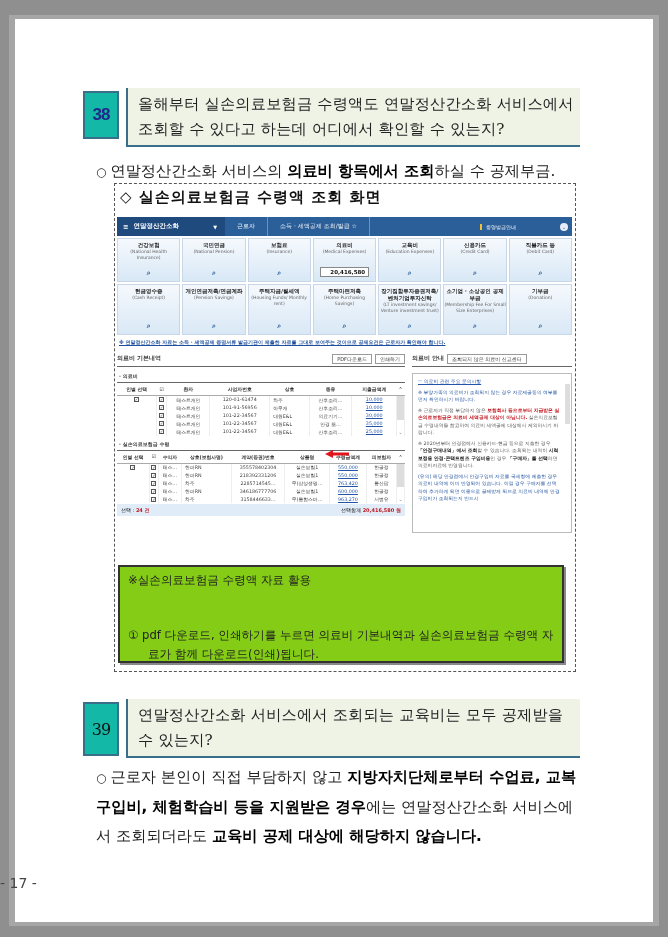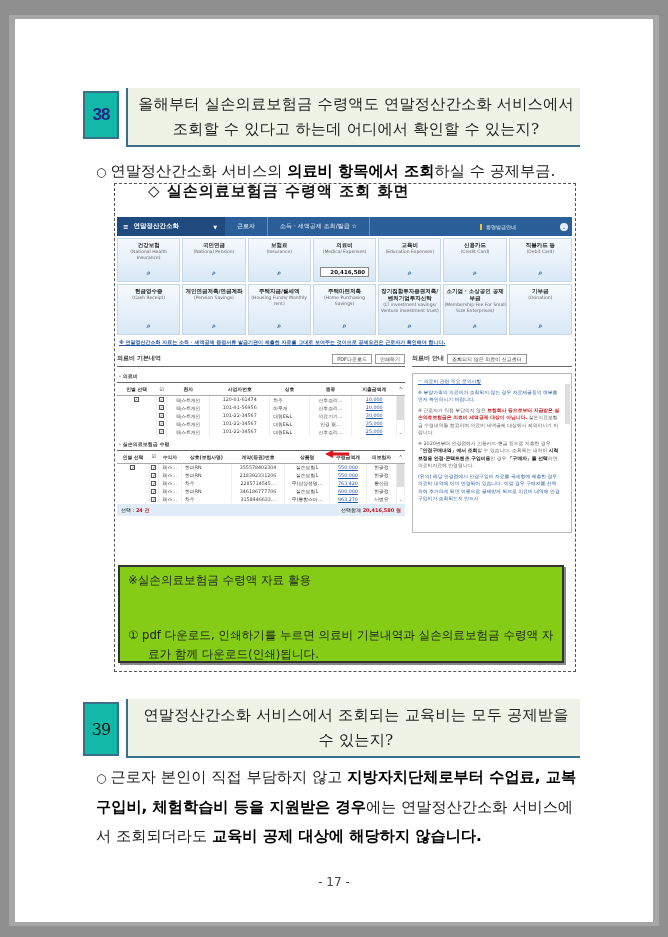--- a/index.html
+++ b/index.html
@@ -5,29 +5,29 @@
   * { box-sizing: border-box; margin: 0; padding: 0; }
   html, body { width: 668px; height: 937px; overflow: hidden; }
   body { background: #8f8f8f; font-family: "DejaVu Serif", serif; position: relative; }
   .page-shadow { position: absolute; left: 9px; top: 15px; width: 650px; height: 911px; background: #a6a6a6; }
   .page { position: absolute; left: 15px; top: 19px; width: 638px; height: 903px; background: #ffffff; }
 
   
   .qhead { position: absolute; left: 83px; display: flex; }
   .qnum { width: 36px; border: 2px solid #3a6f8a; background: #14b8a6; display: flex; align-items: center; justify-content: center; font-family: "Liberation Sans", sans-serif; font-weight: bold; font-size: 17px; color: #1d2a8a; letter-spacing: -1px; margin-top: 3px; }
   .qnum.serif { font-family: "DejaVu Serif", serif; font-weight: normal; color: #111; font-size: 16px; }
-  .qtext { margin-left: 7px; width: 454px; background: #eef3e6; border-left: 2px solid #3a6f8a; border-bottom: 2px solid #3a6f8a; padding: 4px 6px 3px 10px; font-size: 15.2px; line-height: 25px; color: #222; letter-spacing: 0.2px; text-align: center; }
+  .qtext { margin-left: 7px; width: 454px; background: #eef3e6; border-left: 2px solid #3a6f8a; border-bottom: 2px solid #3a6f8a; padding: 4px 6px 3px 10px; font-size: 15.2px; line-height: 25px; color: #222; letter-spacing: 0.2px; }
 
   .answer { position: absolute; left: 96px; width: 486px; font-size: 15.2px; line-height: 27px; color: #222; }
   .answer b { font-family: "DejaVu Sans", sans-serif; font-weight: bold; color: #000; }
   .answer .bullet { font-family: "DejaVu Sans", sans-serif; font-size: 12px; margin-right: 4px; }
 
   
   .dashbox { position: absolute; left: 114px; top: 183px; width: 462px; height: 489px; border: 1px dashed #555; }
-  .diamond-title { position: absolute; left: 120px; top: 182px; font-family: "DejaVu Sans", sans-serif; font-weight: bold; font-size: 15px; color: #111; letter-spacing: 1px; margin-left: 28px; }
+  .diamond-title { position: absolute; left: 120px; top: 188px; font-family: "DejaVu Sans", sans-serif; font-weight: bold; font-size: 15px; color: #111; letter-spacing: 1px; }
 
   
   .shot { position: absolute; left: 117px; top: 217px; width: 455px; height: 330px; background: #fff; font-family: "DejaVu Sans", sans-serif; }
   .nav { height: 19px; background: #2b5f9a; display: flex; align-items: center; color: #fff; font-size: 6px; position: relative; }
   .nav .home { background: #1e4a7e; height: 19px; display: flex; align-items: center; padding: 0 8px 0 6px; width: 108px; font-weight: bold; font-size: 6.5px; }
   .nav .home .caret { margin-left: auto; font-size: 5px; }
   .nav .crumb { padding: 0 12px; opacity: 0.9; border-right: 1px solid rgba(255,255,255,0.35); height: 19px; display: flex; align-items: center; }
   .nav .right { margin-left: auto; display: flex; align-items: center; gap: 4px; padding-right: 4px; font-size: 5px; }
   .nav .right .bar { width: 2px; height: 6px; background: #f1c232; }
   .nav .right .circ { width: 8px; height: 8px; border-radius: 50%; background: #e9eef5; margin-left: 40px; color: #2b5f9a; font-size: 5px; text-align: center; line-height: 8px; }
@@ -64,21 +64,21 @@
   .rbox .rd { color: #c0161e; font-weight: bold; }
   .rbox .bk { color: #111; font-weight: bold; }
   .rbox .bl { color: #1d4f9c; }
   .rbox p { margin-bottom: 3px; }
   .rbox .sbar { position: absolute; right: 1px; top: 10px; width: 5px; height: 40px; background: #ddd; }
 
   
   .note { position: absolute; left: 118px; top: 565px; width: 446px; height: 98px; background: #84cc16; border: 2px solid #333; box-shadow: 2px 2px 0 #888; padding: 4px 8px; font-family: "DejaVu Sans", sans-serif; font-size: 11.6px; line-height: 19px; color: #222; }
   .note .ind { padding-left: 20px; text-indent: -20px; margin-top: 36px; }
 
-  .pageno { position: absolute; left: 0; width: 668px; top: 875px; text-align: center; font-family: "DejaVu Sans", sans-serif; font-size: 12px; color: #444; }
+  .pageno { position: absolute; left: 0; width: 668px; top: 875px; text-align: left; font-family: "DejaVu Sans", sans-serif; font-size: 14px; color: #444; }
 </style>
 </head>
 <body>
 
 <div class="page-shadow"></div>
 <div class="page"></div>
 
 <div class="qhead" style="top:88px;">
   <div class="qnum" style="height:48px;">38</div>
   <div class="qtext">

